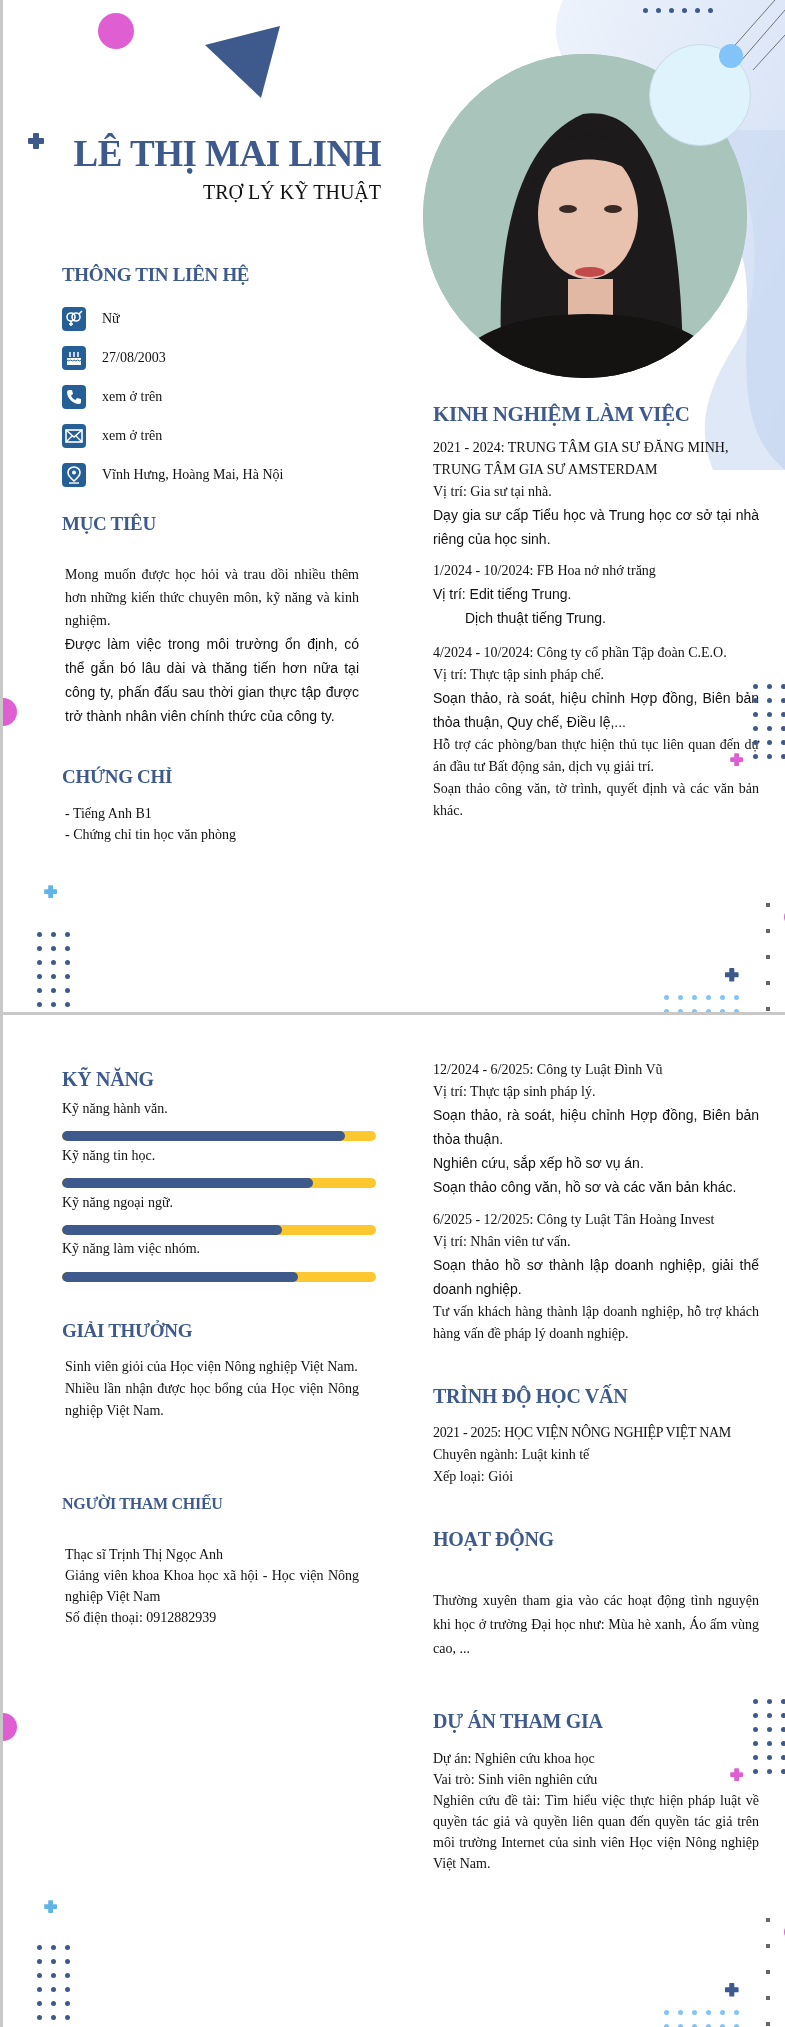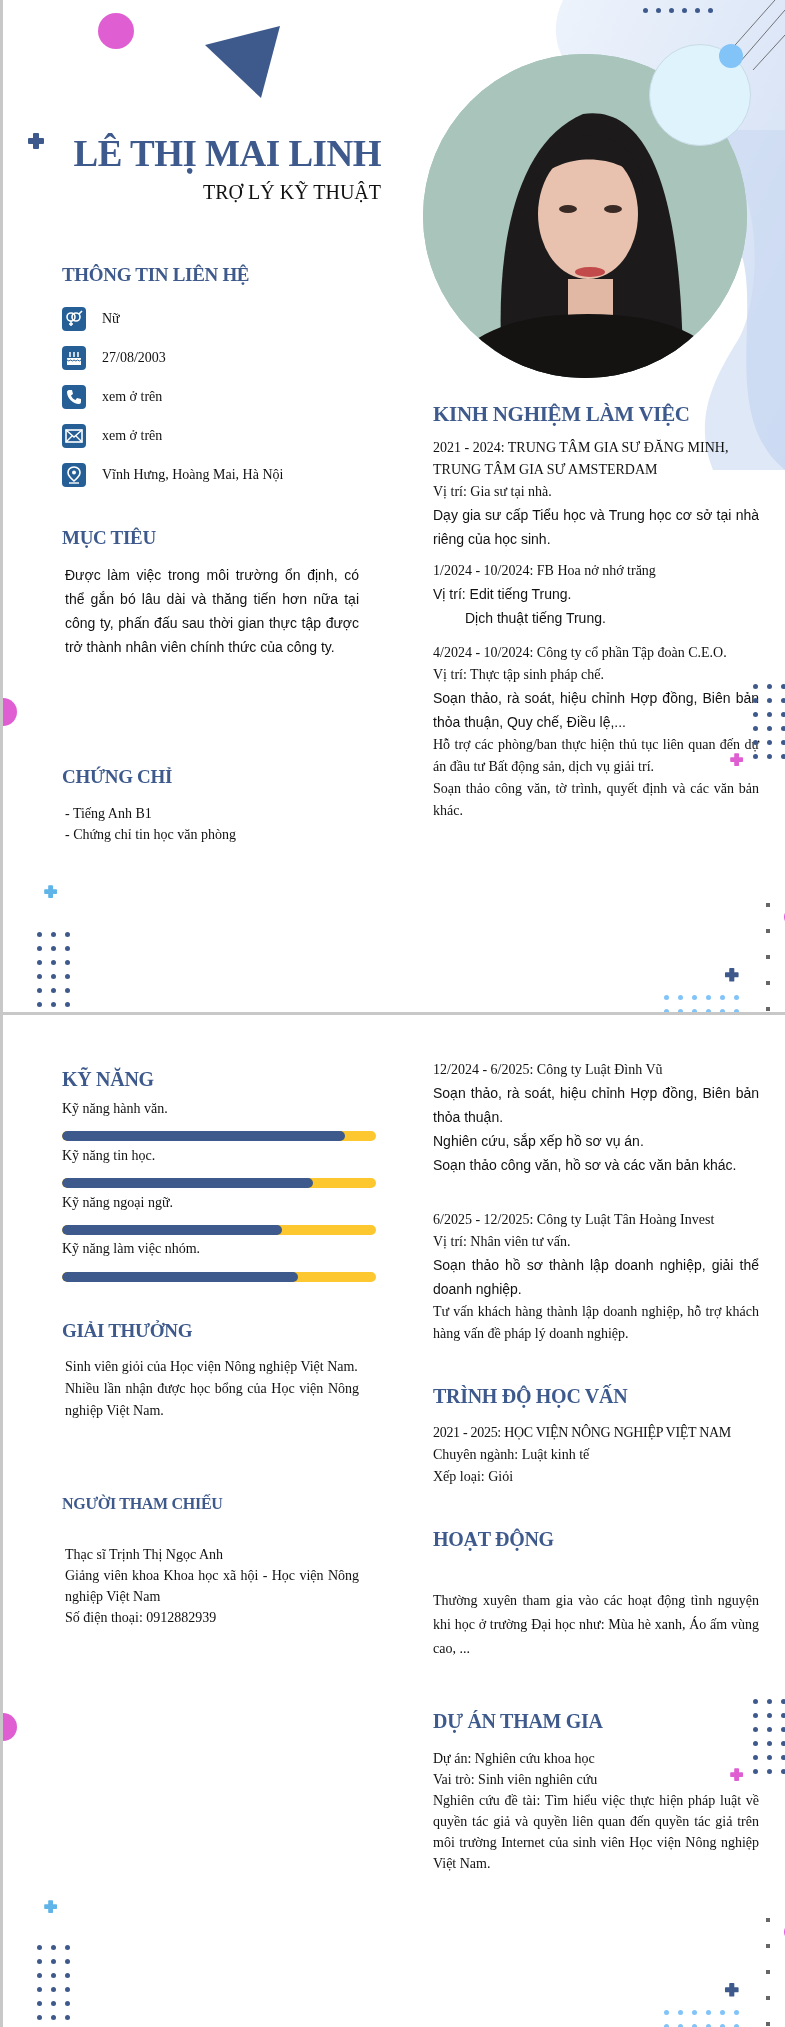--- a/index.html
+++ b/index.html
@@ -135,22 +135,23 @@
     <span class="contact-icon">
       <svg width="16" height="18" viewBox="0 0 16 18">
           <path d="M8 1 C 4 1, 2 4, 2 6.5 C 2 10, 8 15, 8 15 C 8 15, 14 10, 14 6.5 C 14 4, 12 1, 8 1 Z" fill="none" stroke="#fff" stroke-width="1.6"></path>
           <circle cx="8" cy="6.5" r="2" fill="#fff"></circle>
           <path d="M3 17 L13 17" stroke="#fff" stroke-width="1.4"></path>
         </svg>
     </span>
     <span class="contact-text">Vĩnh Hưng, Hoàng Mai, Hà Nội</span>
   </div>
 
-  <div class="heading" style="left:59px;top:527px;font-size:19px;">MỤC TIÊU</div>
+  <div class="heading" style="left:59px;top:513px;font-size:19px;">MỤC TIÊU</div>
   <div class="body-text" style="left:62px;top:563px;width:294px;line-height:23px;">
+    <span class="line">Mong muốn được học hỏi và trau dồi nhiều thêm hơn những kiến thức chuyên môn, kỹ năng và kinh nghiệm.</span>
     <span class="line sans" style="line-height:24px;">Được làm việc trong môi trường ổn định, có thể gắn bó lâu dài và thăng tiến hơn nữa tại công ty, phấn đấu sau thời gian thực tập được trở thành nhân viên chính thức của công ty.</span>
   </div>
 
   <div class="heading" style="left:59px;top:766px;font-size:19px;">CHỨNG CHỈ</div>
   <div class="body-text" style="left:62px;top:803px;width:300px;line-height:21px;text-align:left;">
     <span class="line">- Tiếng Anh B1</span>
     <span class="line">- Chứng chỉ tin học văn phòng</span>
   </div>
 
   <div class="abs" style="left:-14px;top:698px;width:28px;height:28px;border-radius:50%;background:#df5fd3;"></div>
@@ -279,20 +280,21 @@
 
   <div class="heading" style="left:59px;top:480px;font-size:16px;">NGƯỜI THAM CHIẾU</div>
   <div class="body-text" style="left:62px;top:529px;width:294px;line-height:21px;">
     <span class="line">Thạc sĩ Trịnh Thị Ngọc Anh</span>
     <span class="line">Giảng viên khoa Khoa học xã hội - Học viện Nông nghiệp Việt Nam</span>
     <span class="line">Số điện thoại: 0912882939</span>
   </div>
 
   <div class="body-text" style="left:430px;top:44px;width:326px;">
     <span class="line bold">12/2024 - 6/2025: Công ty Luật Đình Vũ</span>
+    <span class="line">Vị trí: Thực tập sinh pháp lý.</span>
     <span class="line sans" style="line-height:24px;">Soạn thảo, rà soát, hiệu chỉnh Hợp đồng, Biên bản thỏa thuận.</span>
     <span class="line sans" style="line-height:24px;">Nghiên cứu, sắp xếp hồ sơ vụ án.</span>
     <span class="line sans" style="line-height:24px;">Soạn thảo công văn, hồ sơ và các văn bản khác.</span>
   </div>
 
   <div class="body-text" style="left:430px;top:194px;width:326px;">
     <span class="line bold">6/2025 - 12/2025: Công ty Luật Tân Hoàng Invest</span>
     <span class="line">Vị trí: Nhân viên tư vấn.</span>
     <span class="line sans" style="line-height:24px;">Soạn thảo hồ sơ thành lập doanh nghiệp, giải thể doanh nghiệp.</span>
     <span class="line">Tư vấn khách hàng thành lập doanh nghiệp, hỗ trợ khách hàng vấn đề pháp lý doanh nghiệp.</span>

